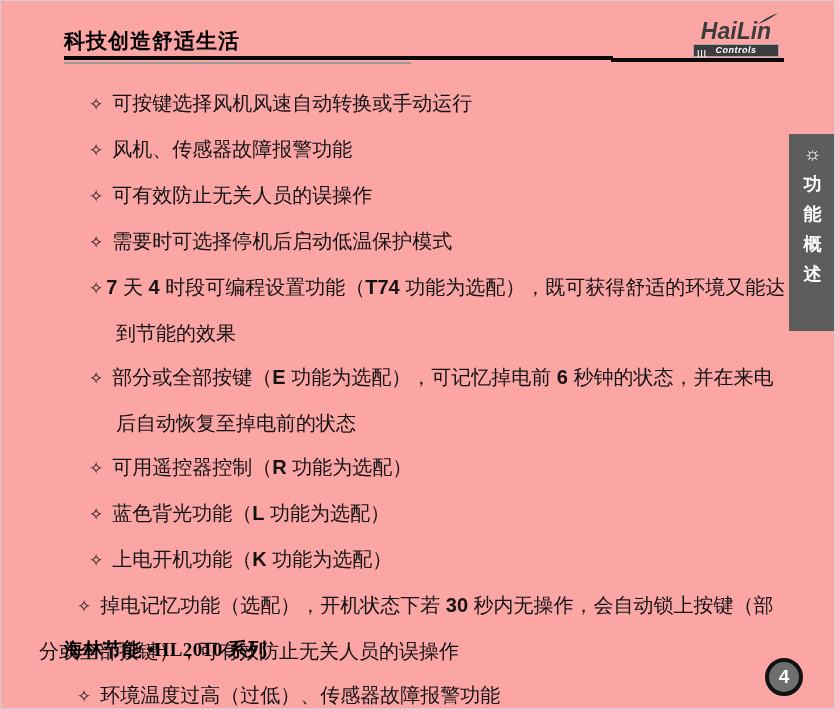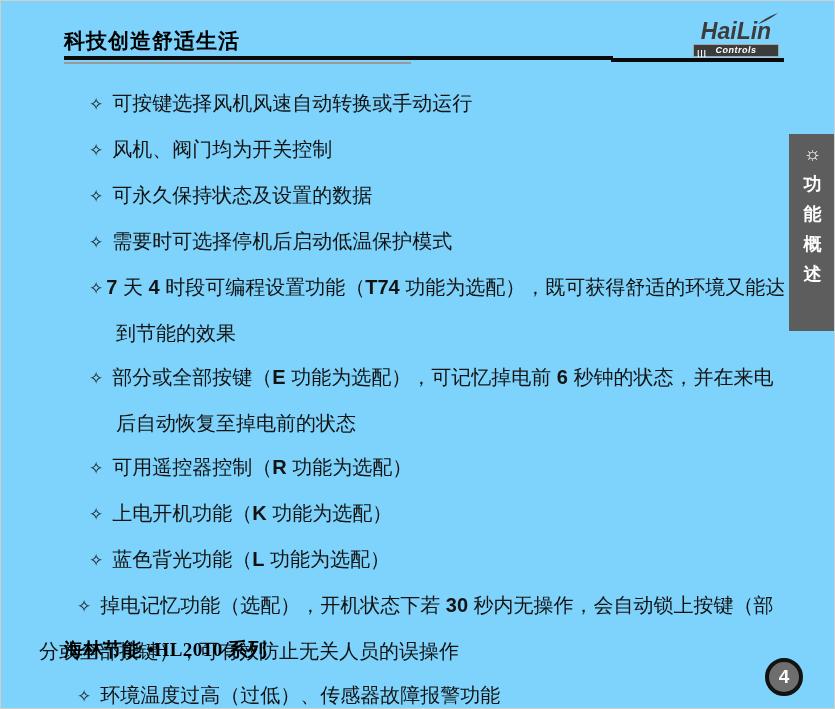--- a/index.html
+++ b/index.html
@@ -3,21 +3,21 @@
 <meta charset="utf-8">
 <style>
   * { margin: 0; padding: 0; box-sizing: border-box; }
   html, body { background: #e8e8e8; }
   body { font-family: "Liberation Sans", sans-serif; }
 
   .page {
     position: relative;
     width: 835px;
     height: 709px;
-    background: #7dd3fc;
+    background: #fca5a5;
     border: 1px solid #cfcfcf;
     overflow: hidden;
   }
 
   
   .slogan {
     position: absolute;
     left: 63px; top: 26px;
     font-size: 21px;
     font-weight: 700;
@@ -165,28 +165,28 @@
   <div class="side-tab">
     <span class="tab-icon">☼</span>
     <span class="tab-char">功</span>
     <span class="tab-char">能</span>
     <span class="tab-char">概</span>
     <span class="tab-char">述</span>
   </div>
 
   <ul class="features">
       <li class="feature"><span class="bullet">✧</span><span>可按键选择风机风速自动转换或手动运行</span></li>
-      <li class="feature"><span class="bullet">✧</span><span>风机、阀门均为开关控制</span></li>
-      <li class="feature"><span class="bullet">✧</span><span>可永久保持状态及设置的数据</span></li>
+      <li class="feature"><span class="bullet">✧</span><span>风机、传感器故障报警功能</span></li>
+      <li class="feature"><span class="bullet">✧</span><span>可有效防止无关人员的误操作</span></li>
       <li class="feature"><span class="bullet">✧</span><span>需要时可选择停机后启动低温保护模式</span></li>
       <li class="feature"><span class="bullet tight">✧</span><span class="em">7</span><span> 天 </span><span class="em">4</span><span> 时段可编程设置功能（</span><span class="em">T74</span><span> 功能为选配），既可获得舒适的环境又能达到节能的效果</span></li>
       <li class="feature"><span class="bullet">✧</span><span>部分或全部按键（</span><span class="em">E</span><span> 功能为选配），可记忆掉电前 </span><span class="em">6</span><span> 秒钟的状态，并在来电后自动恢复至掉电前的状态</span></li>
       <li class="feature"><span class="bullet">✧</span><span>可用遥控器控制（</span><span class="em">R</span><span> 功能为选配）</span></li>
+      <li class="feature"><span class="bullet">✧</span><span>蓝色背光功能（</span><span class="em">L</span><span> 功能为选配）</span></li>
       <li class="feature"><span class="bullet">✧</span><span>上电开机功能（</span><span class="em">K</span><span> 功能为选配）</span></li>
-      <li class="feature"><span class="bullet">✧</span><span>蓝色背光功能（</span><span class="em">L</span><span> 功能为选配）</span></li>
       <li class="feature flush"><span class="bullet">✧</span><span>掉电记忆功能（选配），开机状态下若 </span><span class="em">30</span><span> 秒内无操作，会自动锁上按键（部分或全部按键），可有效防止无关人员的误操作</span></li>
       <li class="feature flush"><span class="bullet">✧</span><span>环境温度过高（过低）、传感器故障报警功能</span></li>
     </ul>
 
   <div class="footer-series">海林节能 •HL2010 系列</div>
   <div class="page-badge">
     <span>4</span>
   </div>
 
 </div>

